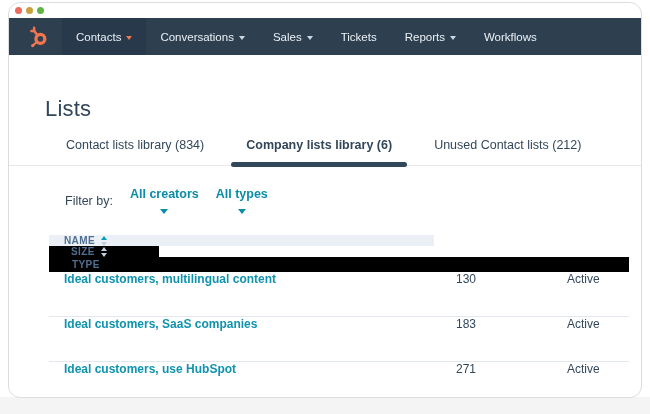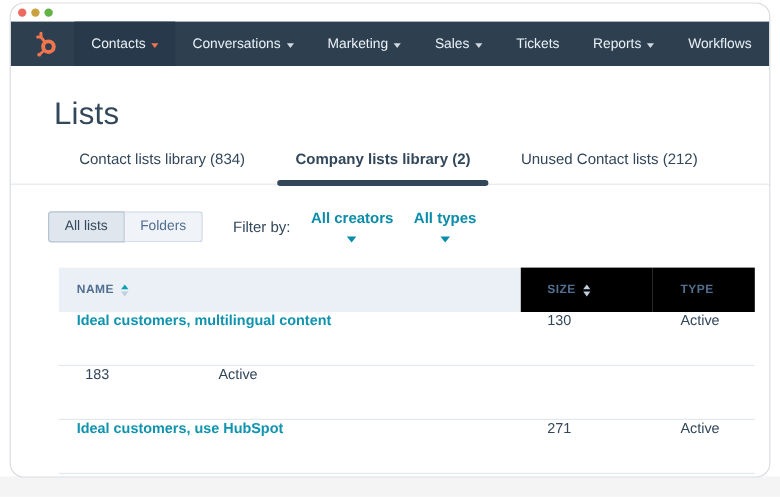--- a/index.html
+++ b/index.html
@@ -18,21 +18,21 @@
   .navbar { height:37px; background:#2e4050; display:flex; align-items:stretch; padding-left:16px; }
   .logo-wrap { display:flex; align-items:center; margin-right:12px; }
   .nav-item { display:flex; align-items:center; gap:5px; padding:0 14px;
               color:#eaf0f6; font-size:11.5px; cursor:pointer; }
   .nav-item.active { background:#27394a; }
   .nav-caret { width:0; height:0; border-left:3.5px solid transparent; border-right:3.5px solid transparent;
                border-top:4px solid #cfd8e0; margin-top:2px; }
   .nav-item.active .nav-caret { border-top-color:#f2754e; }
 
   
-  .page-title { font-size:26px; font-weight:400; color:#33475b; margin:24px 0 0 36px; letter-spacing:.2px; }
+  .page-title { font-size:22px; font-weight:400; color:#33475b; margin:41px 0 0 36px; letter-spacing:.2px; }
 
   .tabs { display:flex; gap:42px; padding-left:57px; margin-top:16px; position:relative; }
   .tab { font-size:12.5px; color:#33475b; padding-bottom:13px; position:relative; cursor:pointer; }
   .tab.active { font-weight:700; }
   .tab.active::after { content:""; position:absolute; left:-15px; right:-15px; bottom:-2px;
                        height:5px; background:#33475b; border-radius:3px; }
   .tabs-divider { height:1px; background:#e5e8ed; width:100%; }
 
   
   .toolbar { display:flex; align-items:center; margin:21px 0 0 31px; }
@@ -43,21 +43,21 @@
   .toggle-btn.selected { background:#dfe6ee; border-color:#b6c2d1; color:#33475b; }
   .toggle-btn.unselected { background:#f0f3f8; }
   .filter-label { font-size:12.5px; color:#33475b; margin-left:25px; }
   .filter-dd { display:flex; align-items:center; gap:6px; margin-left:17px;
                font-size:12.5px; font-weight:700; color:#0b8ca8; cursor:pointer;flex-direction:column; }
   .dd-caret { width:0; height:0; border-left:4px solid transparent; border-right:4px solid transparent;
               border-top:5px solid #0b8ca8; margin-top:2px; }
 
   
   .table { margin:21px 0 0 40px; width:580px; }
-  .thead { display:flex; height:37px; }
+  .thead { display:flex; height:37px;flex-direction:column; }
   .th { display:flex; align-items:center; gap:6px; font-size:10px; font-weight:700;
         color:#516f90; letter-spacing:.4px; }
   .c-name { width:385px; padding-left:15px; }
   .c-size { width:110px; padding-left:22px; }
   .c-type { flex:1; padding-left:23px; }
   .th.c-name { background:#eaf0f6; }
   .th.c-size, .th.c-type { background:#000000; }
   .sort { display:flex; flex-direction:column; gap:2px; cursor:pointer; }
   .tri-up { width:0; height:0; border-left:3.5px solid transparent; border-right:3.5px solid transparent;
             border-bottom:4.5px solid #c0cedd; }
@@ -96,53 +96,45 @@
     </div>
     <div class="nav-item active">
       <span>Contacts</span>
       <span class="nav-caret"></span>
     </div>
     <div class="nav-item">
       <span>Conversations</span>
       <span class="nav-caret"></span>
     </div>
     <div class="nav-item">
-      <span>Marketing</span>
-      <span class="nav-caret"></span>
-    </div>
-    <div class="nav-item">
       <span>Sales</span>
       <span class="nav-caret"></span>
     </div>
     <div class="nav-item">
       <span>Tickets</span>
     </div>
     <div class="nav-item">
       <span>Reports</span>
       <span class="nav-caret"></span>
     </div>
     <div class="nav-item">
       <span>Workflows</span>
     </div>
   </div>
 
   <h1 class="page-title">Lists</h1>
 
   <div class="tabs">
     <div class="tab">Contact lists library (834)</div>
-    <div class="tab active">Company lists library (2)</div>
+    <div class="tab active">Company lists library (6)</div>
     <div class="tab">Unused Contact lists (212)</div>
   </div>
   <div class="tabs-divider"></div>
 
   <div class="toolbar">
-    <div class="toggle-group">
-      <div class="toggle-btn first selected">All lists</div>
-      <div class="toggle-btn last unselected">Folders</div>
-    </div>
     <span class="filter-label">Filter by:</span>
     <div class="filter-dd">
       <span>All creators</span>
       <span class="dd-caret"></span>
     </div>
     <div class="filter-dd">
       <span>All types</span>
       <span class="dd-caret"></span>
     </div>
   </div>
@@ -167,20 +159,21 @@
         <span>TYPE</span>
       </div>
     </div>
 
     <div class="row">
       <div class="cell link c-name">Ideal customers, multilingual content</div>
       <div class="cell c-size">130</div>
       <div class="cell c-type">Active</div>
     </div>
     <div class="row">
+      <div class="cell link c-name">Ideal customers, SaaS companies</div>
       <div class="cell c-size">183</div>
       <div class="cell c-type">Active</div>
     </div>
     <div class="row">
       <div class="cell link c-name">Ideal customers, use HubSpot</div>
       <div class="cell c-size">271</div>
       <div class="cell c-type">Active</div>
     </div>
   </div>
 

